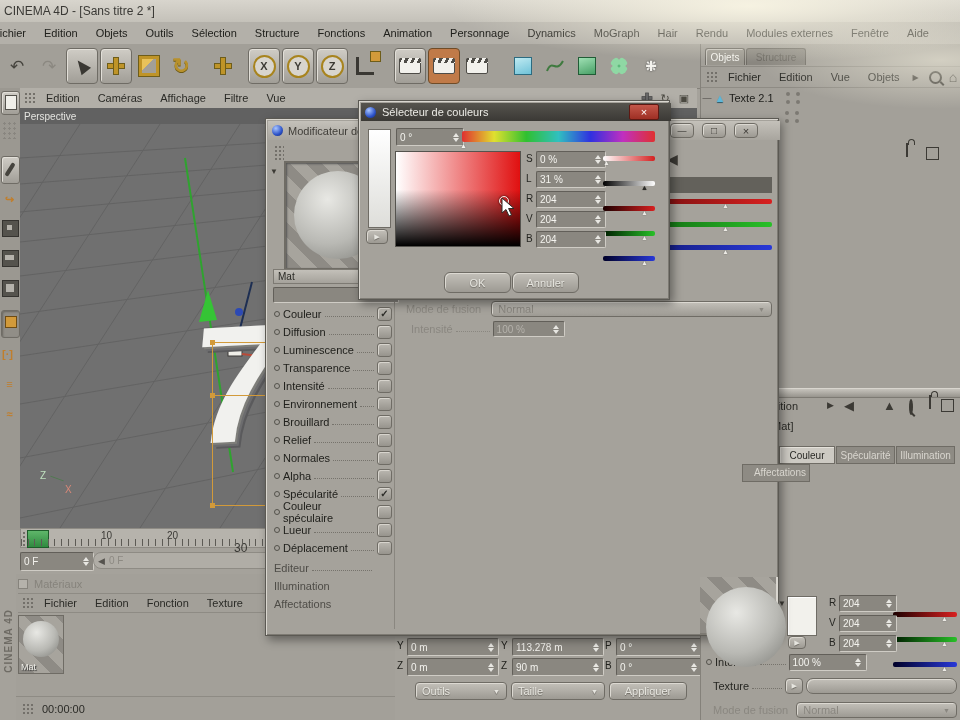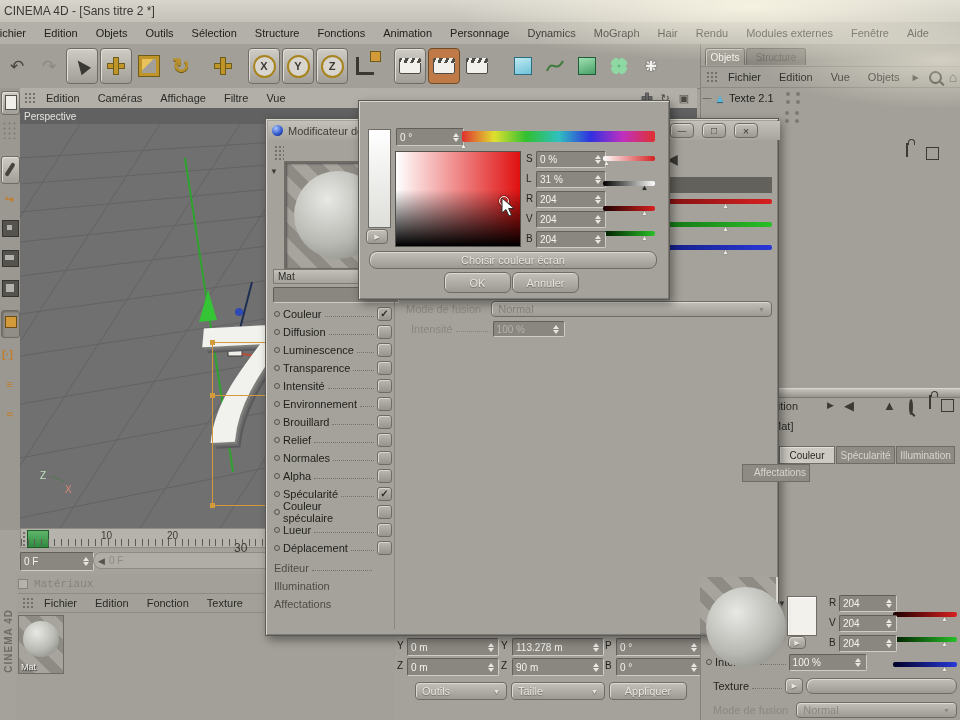--- a/index.html
+++ b/index.html
@@ -293,39 +293,43 @@
   <div class="abs" style="left:93px;top:552px;width:592px;height:17px;background:#b0ada6;border:1px solid #8e8b84;border-radius:8px;display:flex;align-items:center;box-sizing:border-box;" data-name="preview-range-slider">
     <span class="i i-left" style="font-size:9px;color:#55534e;margin:0 4px;" data-name="range-left-icon"></span>
     <span style="color:#8d8a83;font-size:10px;" data-name="range-start-label">0 F</span>
     <span style="flex:1"></span>
     <span style="color:#8d8a83;font-size:10px;margin-right:6px;" data-name="range-end-label">90</span>
   </div>
 
   <div class="abs" style="left:16px;top:574px;width:384px;height:146px;background:#a3a099;" data-name="materials-panel">
     <div class="abs" style="left:2px;top:2px;width:380px;height:15px;display:flex;align-items:center;gap:6px;" data-name="materials-panel-header">
       <span style="width:8px;height:8px;border:1px solid #86837c;background:#b5b2ab;" data-name="panel-icon"></span>
-      <span style="color:#86837c;font-family:Liberation Mono, monospace;" data-name="materials-panel-title">Matériaux</span>
+      <span style="color:#86837c;" data-name="materials-panel-title">Matériaux</span>
     </div>
     <div class="abs panelmenu" style="left:2px;top:19px;width:380px;height:18px;border-top:1px solid #8e8b84;border-bottom:1px solid #8e8b84;" data-name="materials-menubar">
       <span class="grip" style="margin-left:4px" data-name="drag-grip-icon"></span>
       <span class="mi" data-name="materials-menu-fichier">Fichier</span>
       <span class="mi" data-name="materials-menu-edition">Edition</span>
       <span class="mi" data-name="materials-menu-fonction">Fonction</span>
       <span class="mi" data-name="materials-menu-texture">Texture</span>
     </div>
     <div class="abs stripes" style="left:2px;top:41px;width:44px;height:57px;border:1px solid #6f6c65;" data-name="material-thumbnail">
       <div class="sphere" style="position:absolute;left:4px;top:5px;width:36px;height:36px;" data-name="material-sphere-icon"></div>
       <div style="position:absolute;left:2px;bottom:1px;color:#f0efe9;font-size:9px;text-shadow:1px 1px 1px #333;" data-name="material-thumbnail-label">Mat</div>
     </div>
   </div>
 
   <div class="abs" style="left:0;top:576px;width:16px;height:130px;display:flex;align-items:center;justify-content:center;" data-name="brand-strip">
     <span style="writing-mode:vertical-rl;transform:rotate(180deg);color:#6e6b64;font-size:10px;font-weight:bold;letter-spacing:1px;" data-name="brand-label">CINEMA 4D</span>
   </div>
 
+  <div class="abs" style="left:16px;top:696px;width:384px;height:24px;display:flex;align-items:center;gap:8px;border-top:1px solid #8e8b84;" data-name="statusbar">
+    <span class="grip" style="margin-left:6px" data-name="drag-grip-icon"></span>
+    <span style="font-size:11px;color:#2a2a26;" data-name="status-time">00:00:00</span>
+  </div>
 
   <div class="abs" style="left:395px;top:636px;width:305px;height:84px;background:#a5a29b;" data-name="coordinates-panel">
     <div class="abs" style="left:2px;top:4px;font-size:10px;color:#21211d;" data-name="pos-y-label">Y</div>
     <div class="abs fld" style="left:12px;top:2px;width:84px;height:16px;" data-name="pos-y-field">
         <span class="v">0 m</span>
         <span class="spin" data-name="spinner-icon"></span>
       </div>
     <div class="abs" style="left:106px;top:4px;font-size:10px;color:#21211d;" data-name="size-y-label">Y</div>
     <div class="abs fld" style="left:117px;top:2px;width:84px;height:16px;" data-name="size-y-field">
         <span class="v">113.278 m</span>
@@ -619,20 +623,26 @@
           <span class="spin" data-name="spinner-icon"></span>
         </span>
     </div>
   </div>
 
   <div class="abs stripes" style="left:700px;top:577px;width:76px;height:56px;border-right:2px solid #d9d6cf;border-bottom:2px solid #7d7a73;z-index:45;" data-name="attributes-material-preview">
     <div class="sphere" style="position:absolute;left:6px;top:10px;width:80px;height:80px;" data-name="material-sphere-icon"></div>
   </div>
 
   <div class="abs win" style="left:358px;top:100px;width:310px;height:198px;z-index:50;" data-name="color-picker-window">
+    <div class="abs titlebar" style="left:2px;top:2px;width:306px;height:18px;background:linear-gradient(#56544e,#3b3935);color:#ecebe6;" data-name="color-picker-titlebar">
+      <span class="orb" style="margin-right:6px;" data-name="window-orb-icon"></span>
+      <span style="font-size:11px;" data-name="color-picker-title">Sélecteur de couleurs</span>
+      <span style="flex:1"></span>
+      <span class="i i-x" style="width:28px;height:14px;margin-right:12px;background:linear-gradient(#c4574a,#9e2f24);border:1px solid #5e1812;border-radius:2px;color:#fff;font-size:11px;" data-name="close-icon"></span>
+    </div>
 
     <div class="abs" style="left:9px;top:28px;width:21px;height:97px;background:linear-gradient(#ffffff,#dededa);border:1px solid #6f6c65;" data-name="color-compare-strip"></div>
     <div class="abs btn i i-right" style="left:7px;top:128px;width:20px;height:13px;font-size:7px;" data-name="strip-expand-button"></div>
 
     <div class="abs fld" style="left:37px;top:27px;width:60px;height:16px;" data-name="hue-field">
         <span class="v">0 °</span>
         <span class="spin" data-name="spinner-icon"></span>
       </div>
     <div class="abs huebar" style="left:103px;top:30px;width:193px;height:11px;border-radius:2px;" data-name="hue-slider"></div>
     <span class="abs mark" style="left:101px;top:41px;color:#f4f3ee;" data-name="hue-marker-icon">▲</span>
@@ -679,23 +689,20 @@
 
     <div class="abs" style="left:167px;top:132px;font-size:10px;" data-name="b-label">B</div>
     <div class="abs fld" style="left:177px;top:130px;width:62px;height:15px;" data-name="b-field">
         <span class="v">204</span>
         <span class="spin" data-name="spinner-icon"></span>
       </div>
     <div class="abs slider s-b" style="left:244px;top:135px;width:52px;" data-name="b-slider">
         <span class="mark" style="left:38px;" data-name="slider-marker-icon">▲</span>
       </div>
 
-    <div class="abs btn" style="left:10px;top:150px;width:286px;height:16px;border-radius:8px;" data-name="pick-screen-color-button">
-        <span>Choisir couleur écran</span>
-      </div>
     <div class="abs btn" style="left:85px;top:171px;width:65px;height:19px;border-radius:6px;" data-name="ok-button">
         <span>OK</span>
       </div>
     <div class="abs btn" style="left:153px;top:171px;width:65px;height:19px;border-radius:6px;" data-name="cancel-button">
         <span>Annuler</span>
       </div>
   </div>
 
   <svg class="abs" style="left:501px;top:197px;z-index:60;" width="18" height="22" data-name="mouse-cursor">
     <polygon points="1,1 1,16 5,12.5 8,19 10.5,18 7.6,11.5 13,11.5" fill="#fff" stroke="#2c2c28" stroke-width="1"></polygon>

